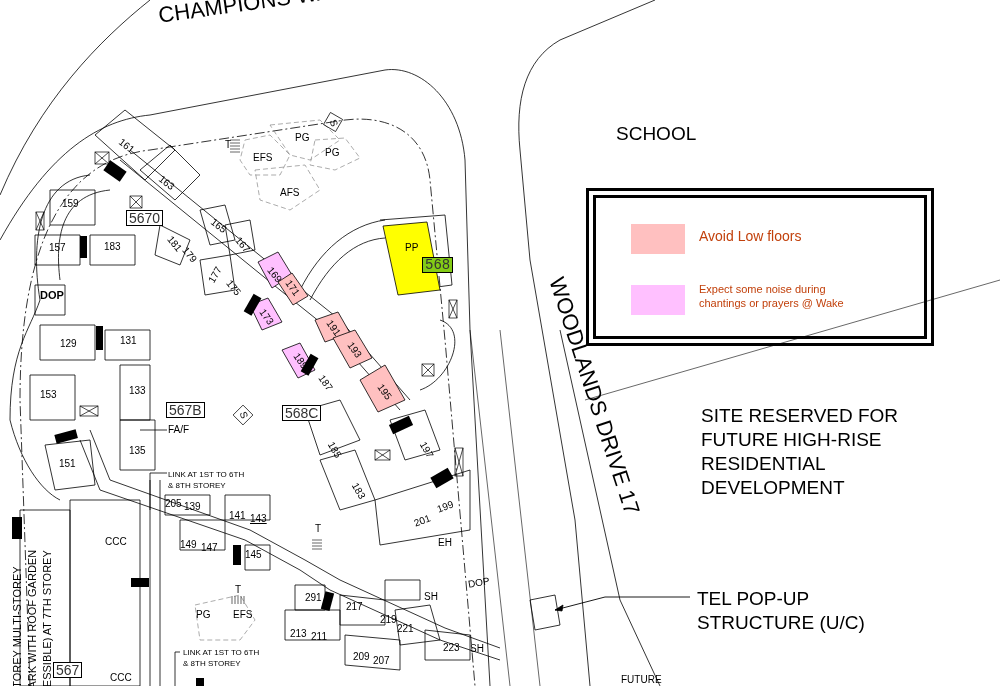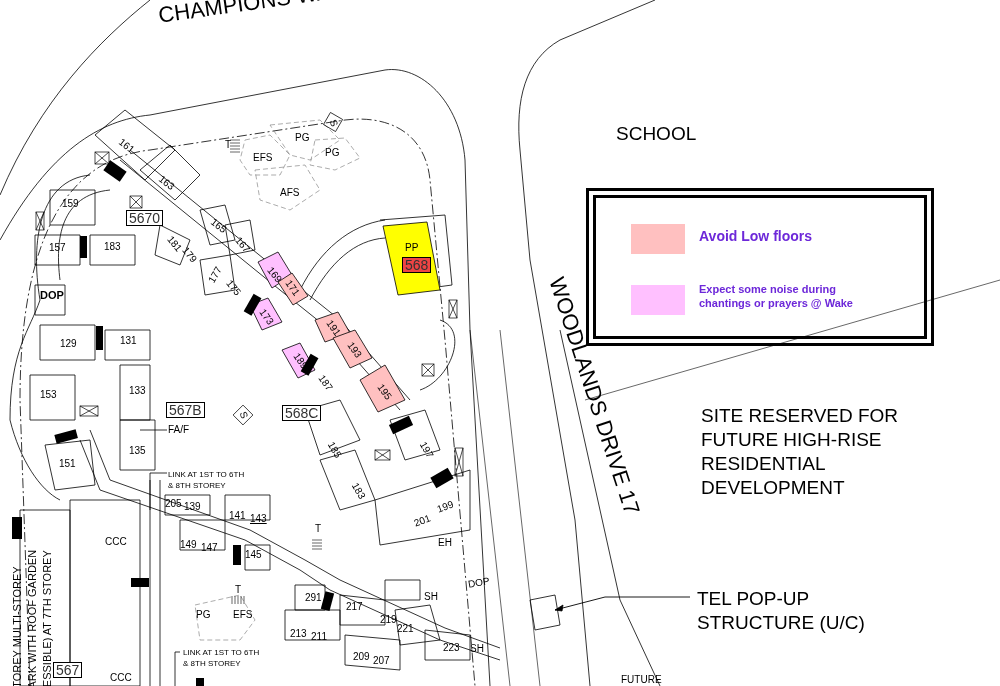--- a/index.html
+++ b/index.html
@@ -7,21 +7,21 @@
   svg.map { position:absolute; left:0; top:0; width:1000px; height:686px; }
   .lbl { position:absolute; white-space:nowrap; font-family:"Liberation Sans", sans-serif; color:#000; line-height:1; }
   .big { font-size:19px; }
   .road { font-size:22px; }
   .blk { font-size:10px; position:absolute; white-space:nowrap; line-height:1; transform-origin:center center; }
   .fac { font-size:10px; position:absolute; white-space:nowrap; line-height:1; }
   .boxed { border:1px solid #000; padding:0 2px; font-size:14px; color:#333; background:#fff; }
   .legend { position:absolute; left:586px; top:188px; width:348px; height:158px; border:3px solid #000; box-sizing:border-box; }
   .legend-inner { position:absolute; left:4px; top:4px; right:4px; bottom:4px; border:3px solid #000; }
   .swatch { position:absolute; width:54px; height:30px; }
-  .leg-text { position:absolute; font-weight:bold; color:#6d28d9; white-space:nowrap; line-height:1.25; }
+  .leg-text { position:absolute; font-weight:normal; color:#c2410c; white-space:nowrap; line-height:1.25; }
 </style>
 </head>
 <body>
 
 <svg class="map" viewBox="0 0 1000 686" xmlns="http://www.w3.org/2000/svg">
   <g fill="none" stroke="#000" stroke-width="0.8">
 
     <path d="M0 195 C 40 100, 100 40, 150 0"></path>
     <path d="M0 240 C 50 150, 100 120, 150 115 L 385 70 C 420 65, 460 100, 465 160 L 470 330 L 490 686"></path>
     <path d="M30 686 L 20 400 C 20 250, 60 160, 150 150 L 345 120 C 385 115, 425 130, 430 180 L 445 340 L 475 686" stroke-dasharray="10,3,2,3"></path>
@@ -192,21 +192,21 @@
     <div class="leg-text" style="left:103px; top:85px; font-size:11px;">
       <div>Expect some noise during</div>
       <div>chantings or prayers @ Wake</div>
     </div>
   </div>
 </div>
 
 <div class="lbl boxed" style="left:126px; top:210px;">5670</div>
 <div class="lbl boxed" style="left:166px; top:402px;">567B</div>
 <div class="lbl boxed" style="left:282px; top:405px;">568C</div>
-<div class="lbl boxed" style="left:402px; top:257px; background:#ef4444;">568</div>
+<div class="lbl boxed" style="left:422px; top:257px; background:#84cc16;font-family:Liberation Mono, monospace;">568</div>
 <div class="lbl boxed" style="left:53px; top:662px;">567</div>
 
 <div class="fac" style="left:405px; top:243px;">PP</div>
 <div class="fac" style="left:295px; top:133px;">PG</div>
 <div class="fac" style="left:325px; top:148px;">PG</div>
 <div class="fac" style="left:253px; top:153px;">EFS</div>
 <div class="fac" style="left:280px; top:188px;">AFS</div>
 <div class="fac" style="left:225px; top:140px;">T</div>
 <div class="fac" style="left:330px; top:118px; transform:rotate(70deg);">S</div>
 <div class="fac" style="left:240px; top:410px; transform:rotate(70deg);">S</div>

